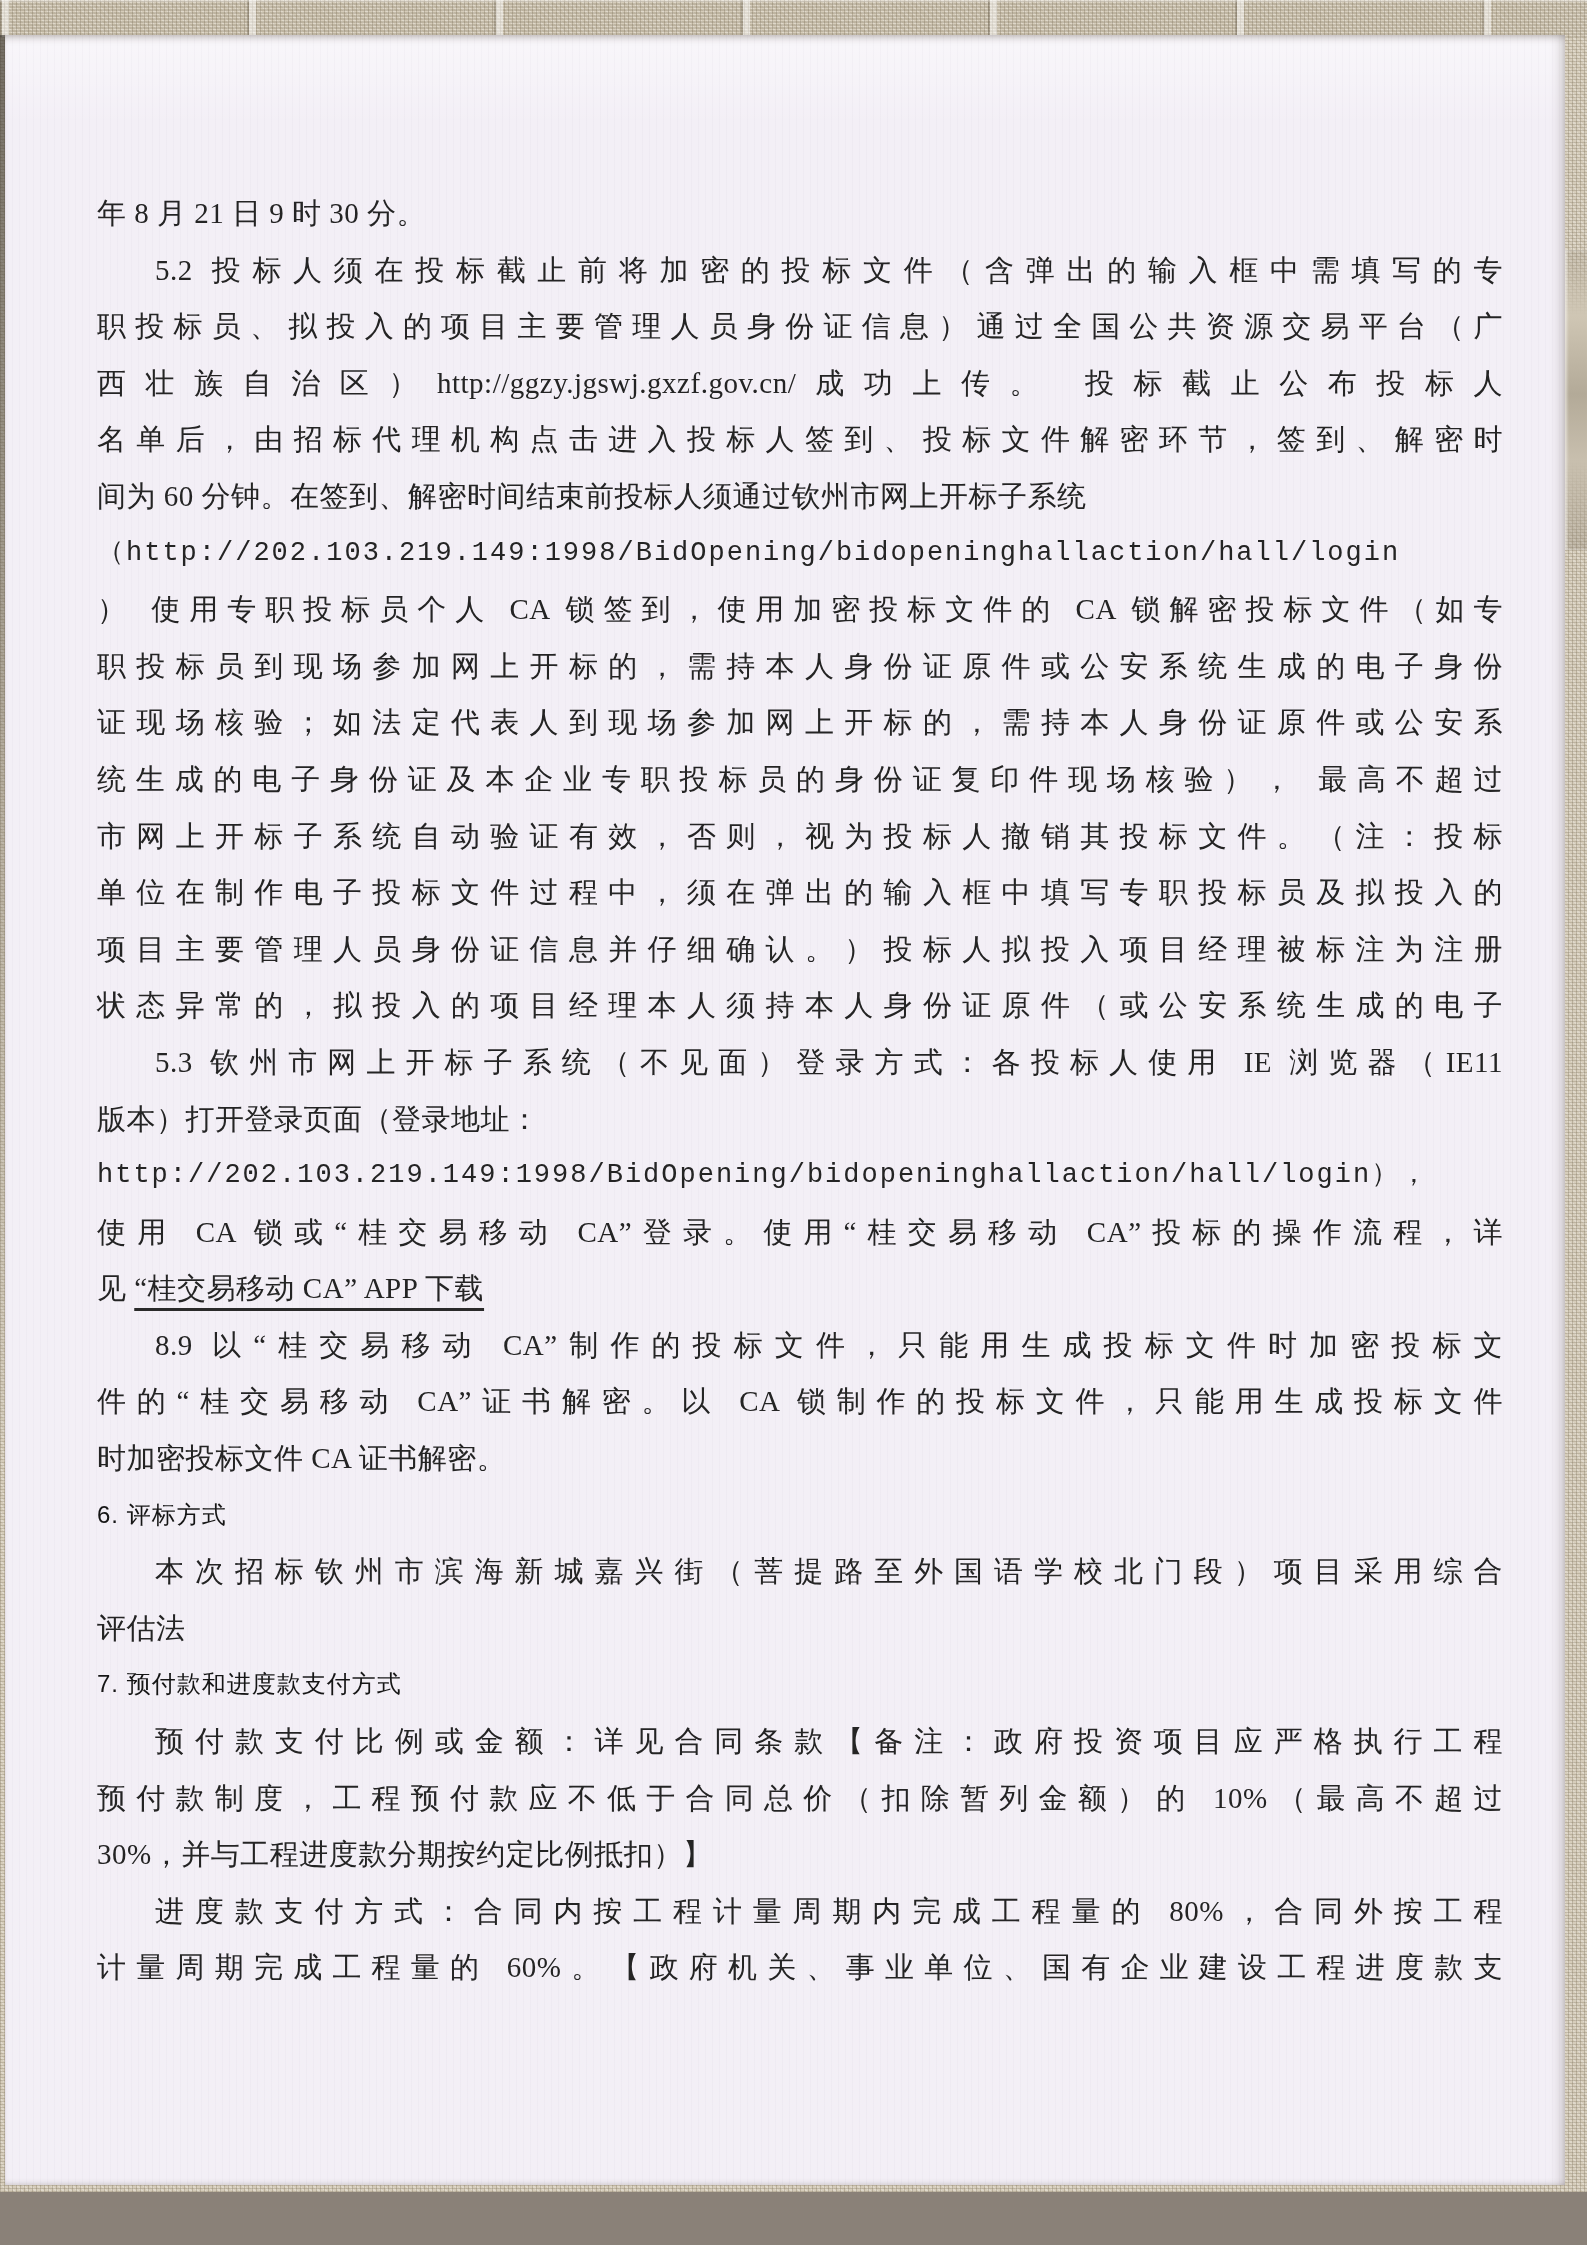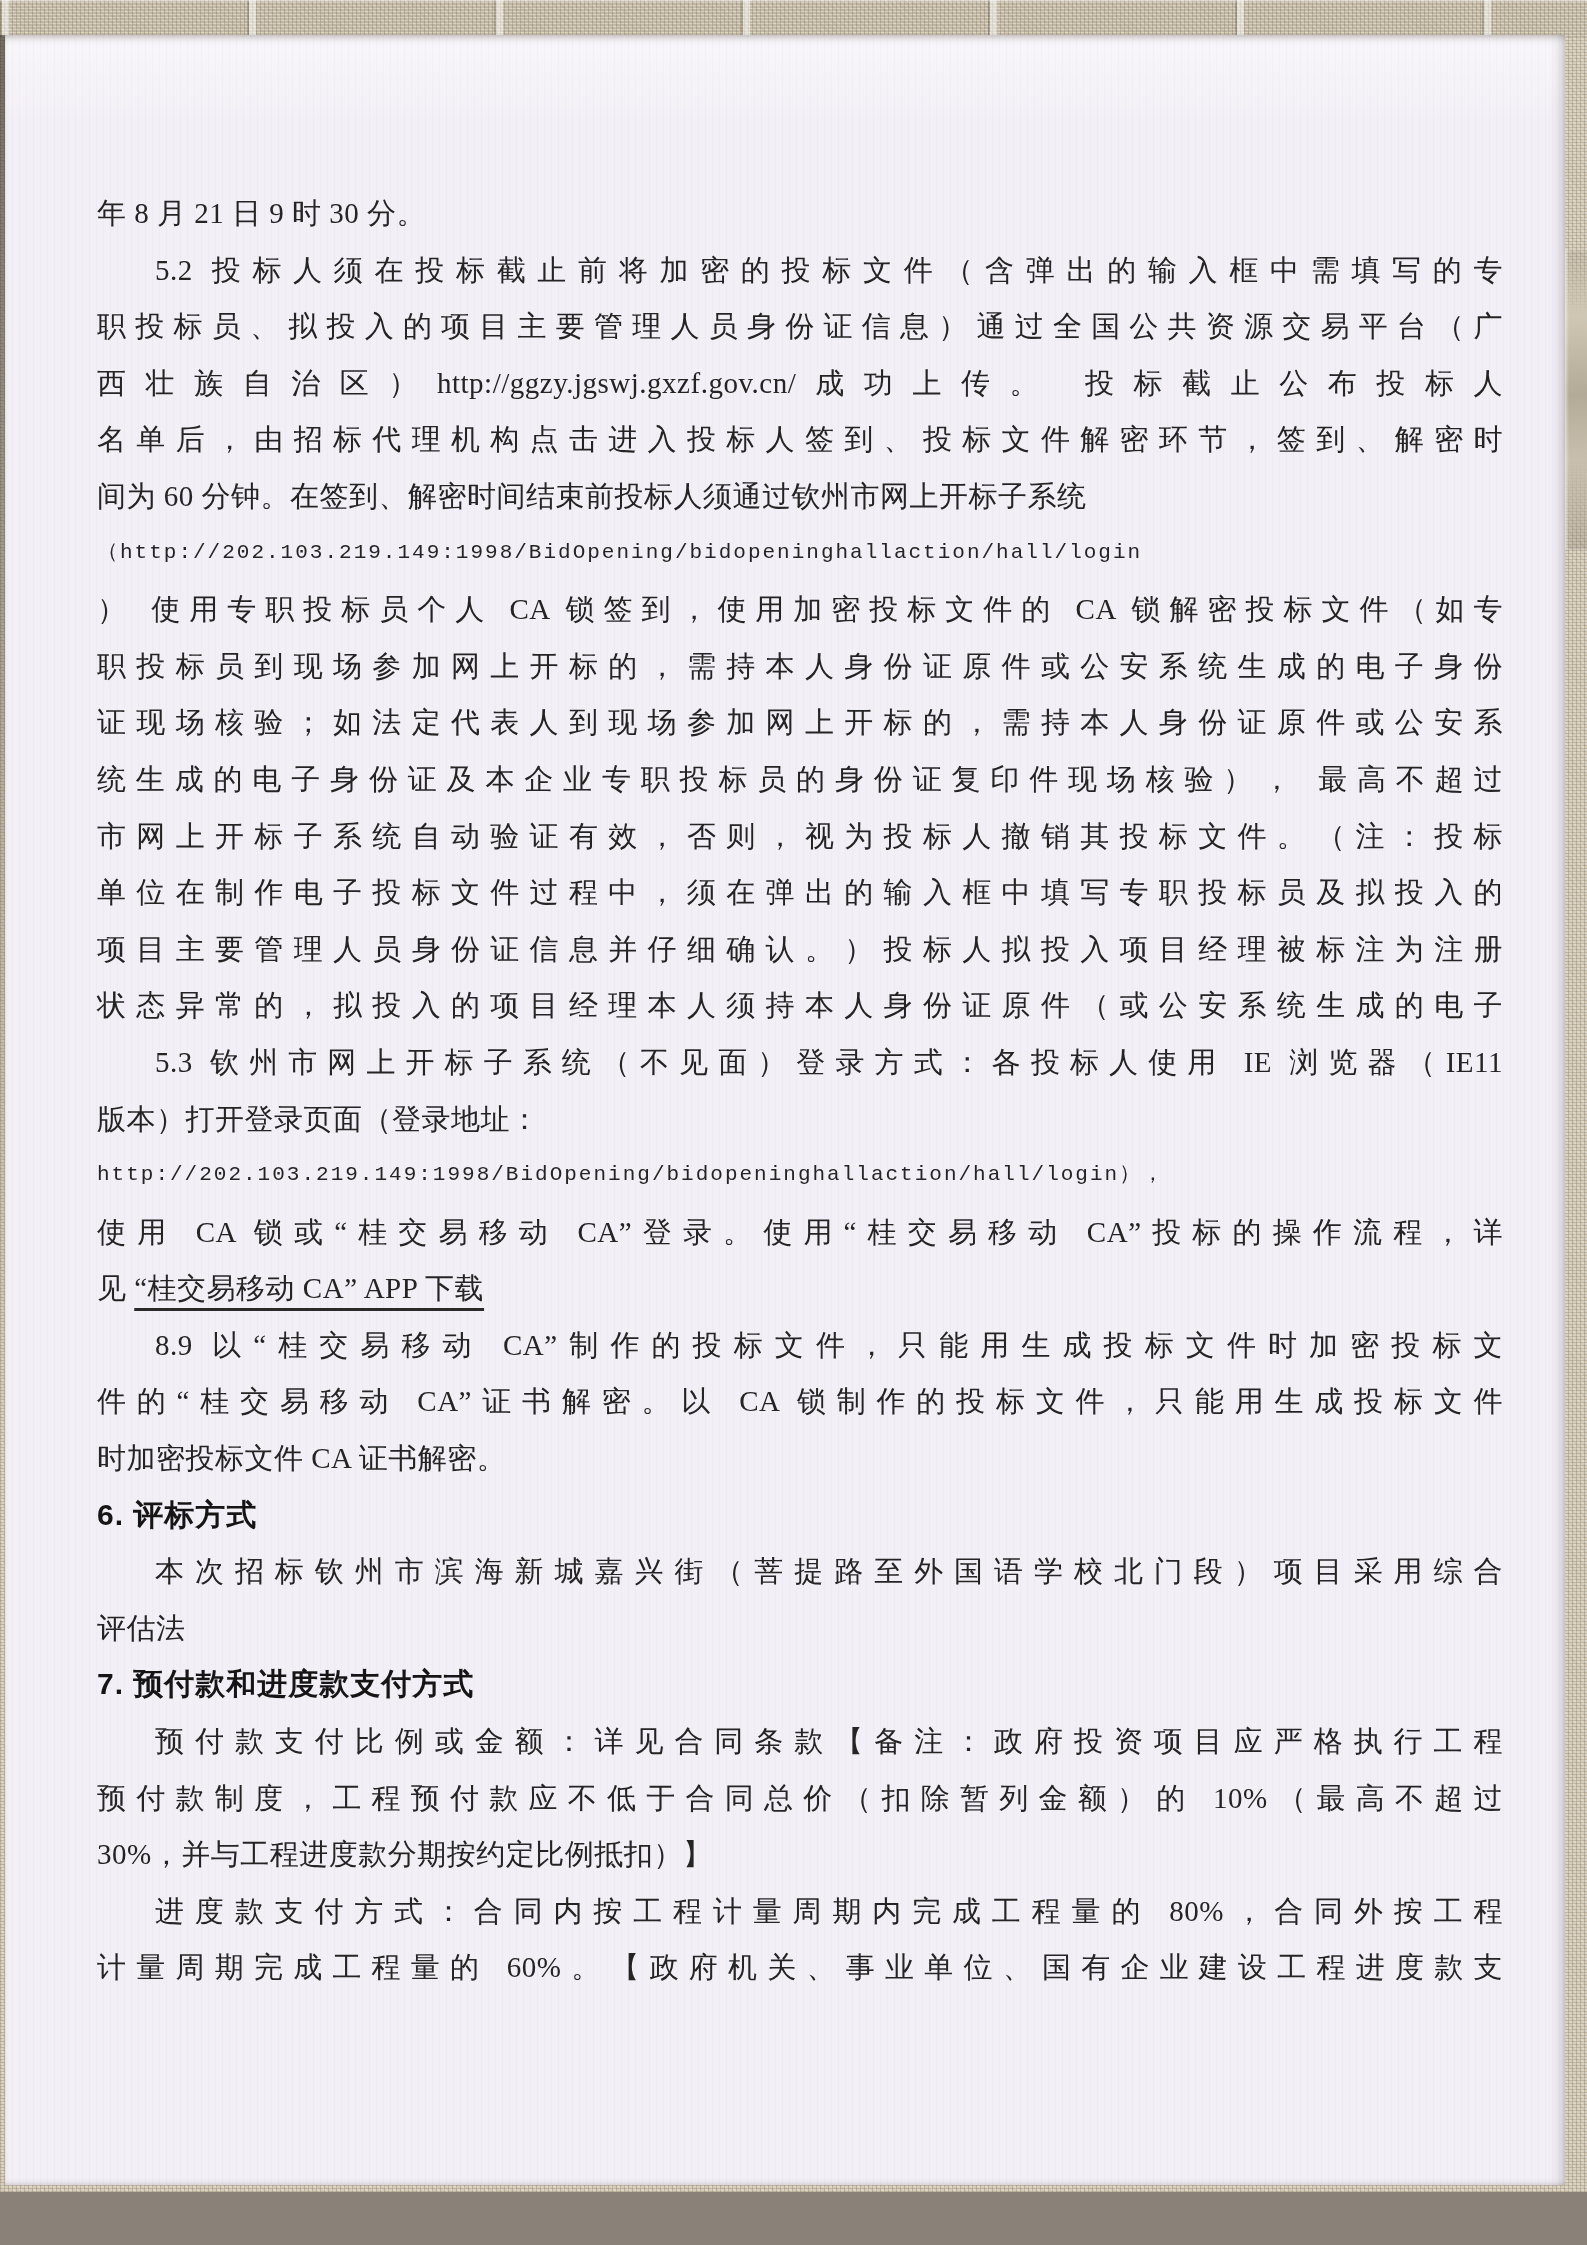--- a/index.html
+++ b/index.html
@@ -41,22 +41,22 @@
   }
   .content{position:absolute;left:92px;right:62px;top:150px;}
   .line{
     font-family:"Liberation Serif","DejaVu Serif",serif;
     font-size:29px;line-height:56.6px;height:56.6px;
     color:#242424;white-space:nowrap;
     letter-spacing:0.5px;
   }
   .line.justify{white-space:normal;text-align:justify;text-align-last:justify;}
   .line.indent{text-indent:58px;}
-  .line.mono{font-family:"Liberation Mono","DejaVu Sans Mono",monospace;font-size:21px;letter-spacing:2px;}
-  .line.bold{font-family:"Liberation Sans","DejaVu Sans",sans-serif;font-weight:700;font-size:30px;color:#151515;letter-spacing:1px;}
+  .line.mono{font-family:"Liberation Mono","DejaVu Sans Mono",monospace;font-size:27px;letter-spacing:2px;}
+  .line.bold{font-family:"Liberation Sans","DejaVu Sans",sans-serif;font-weight:400;font-size:24px;color:#151515;letter-spacing:1px;}
   .u{
     text-decoration:underline;
     text-decoration-thickness:2.5px;
     text-underline-offset:10px;
     text-decoration-color:#2a2a2a;
   }
 </style>
 </head>
 <body>
 

